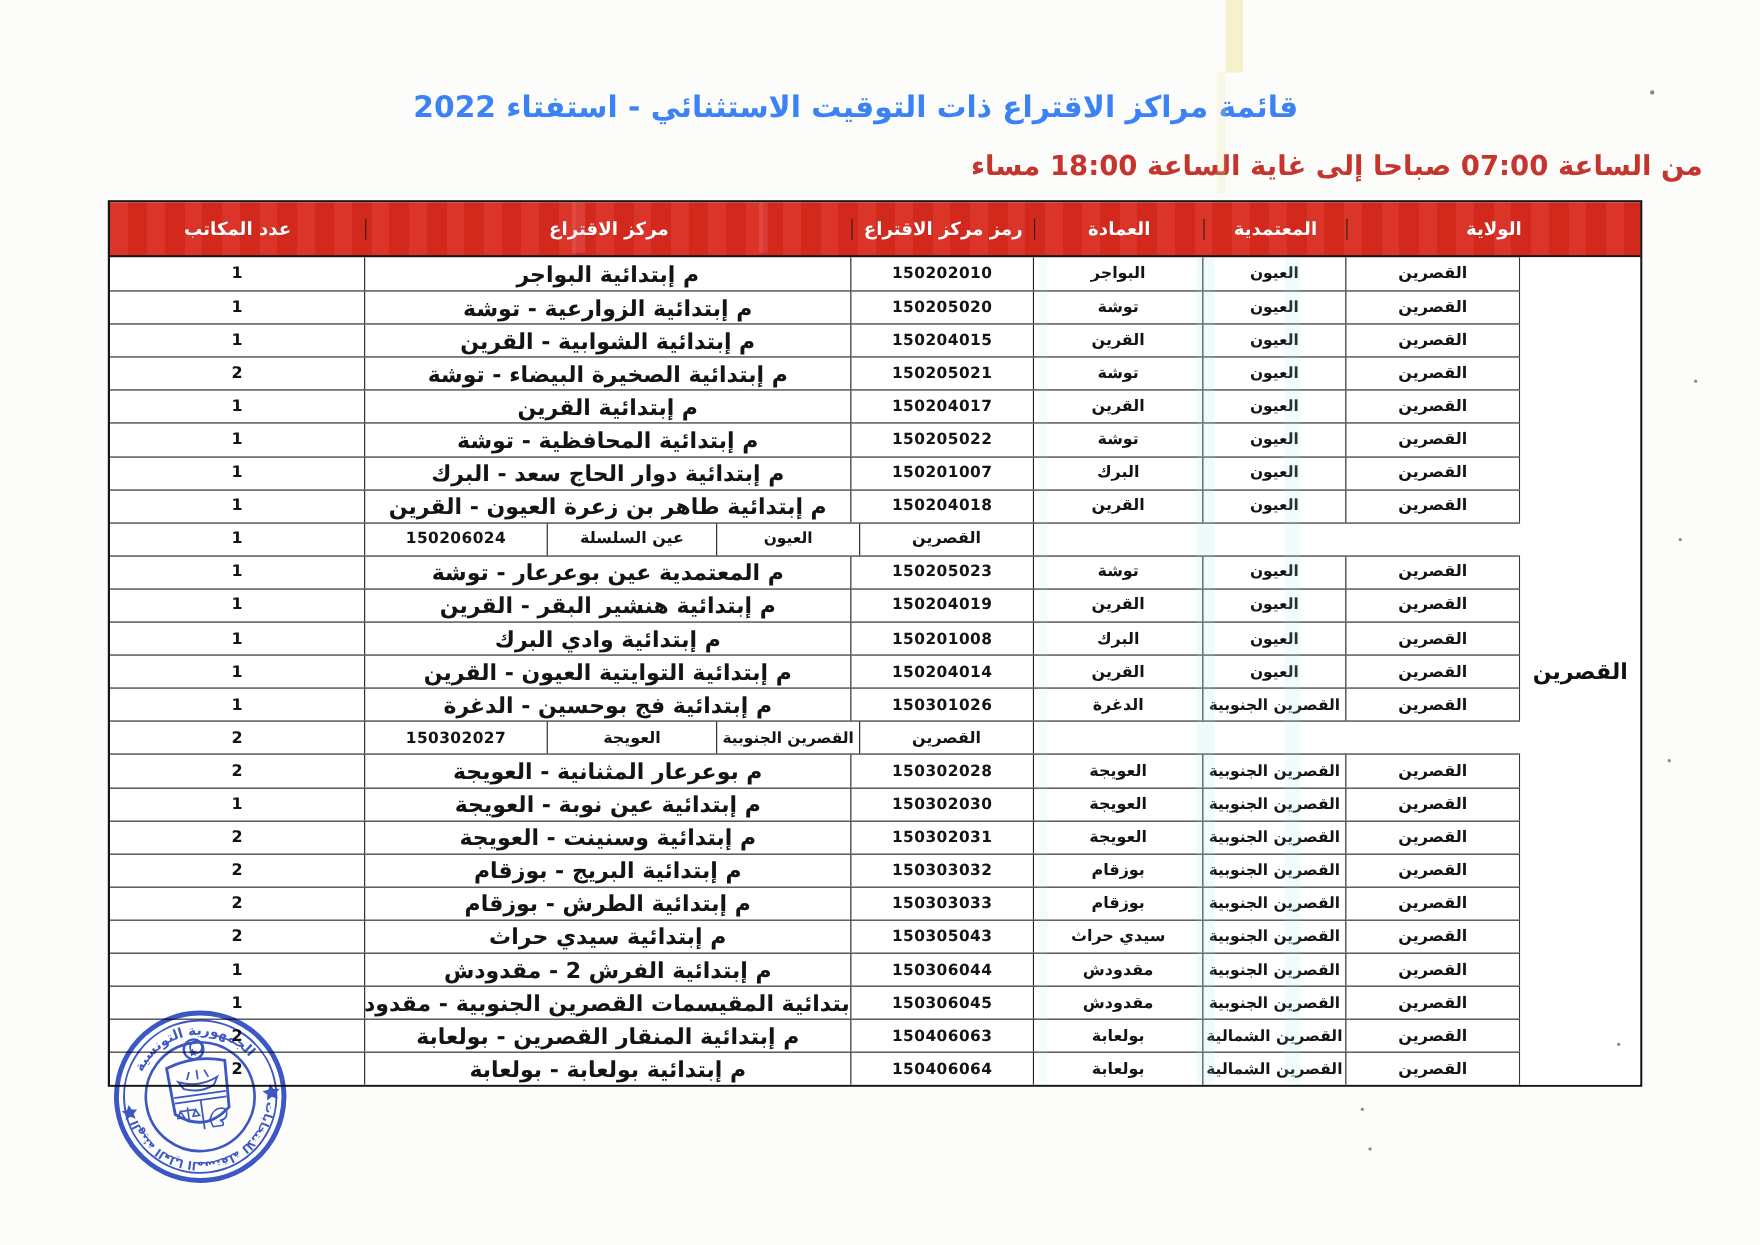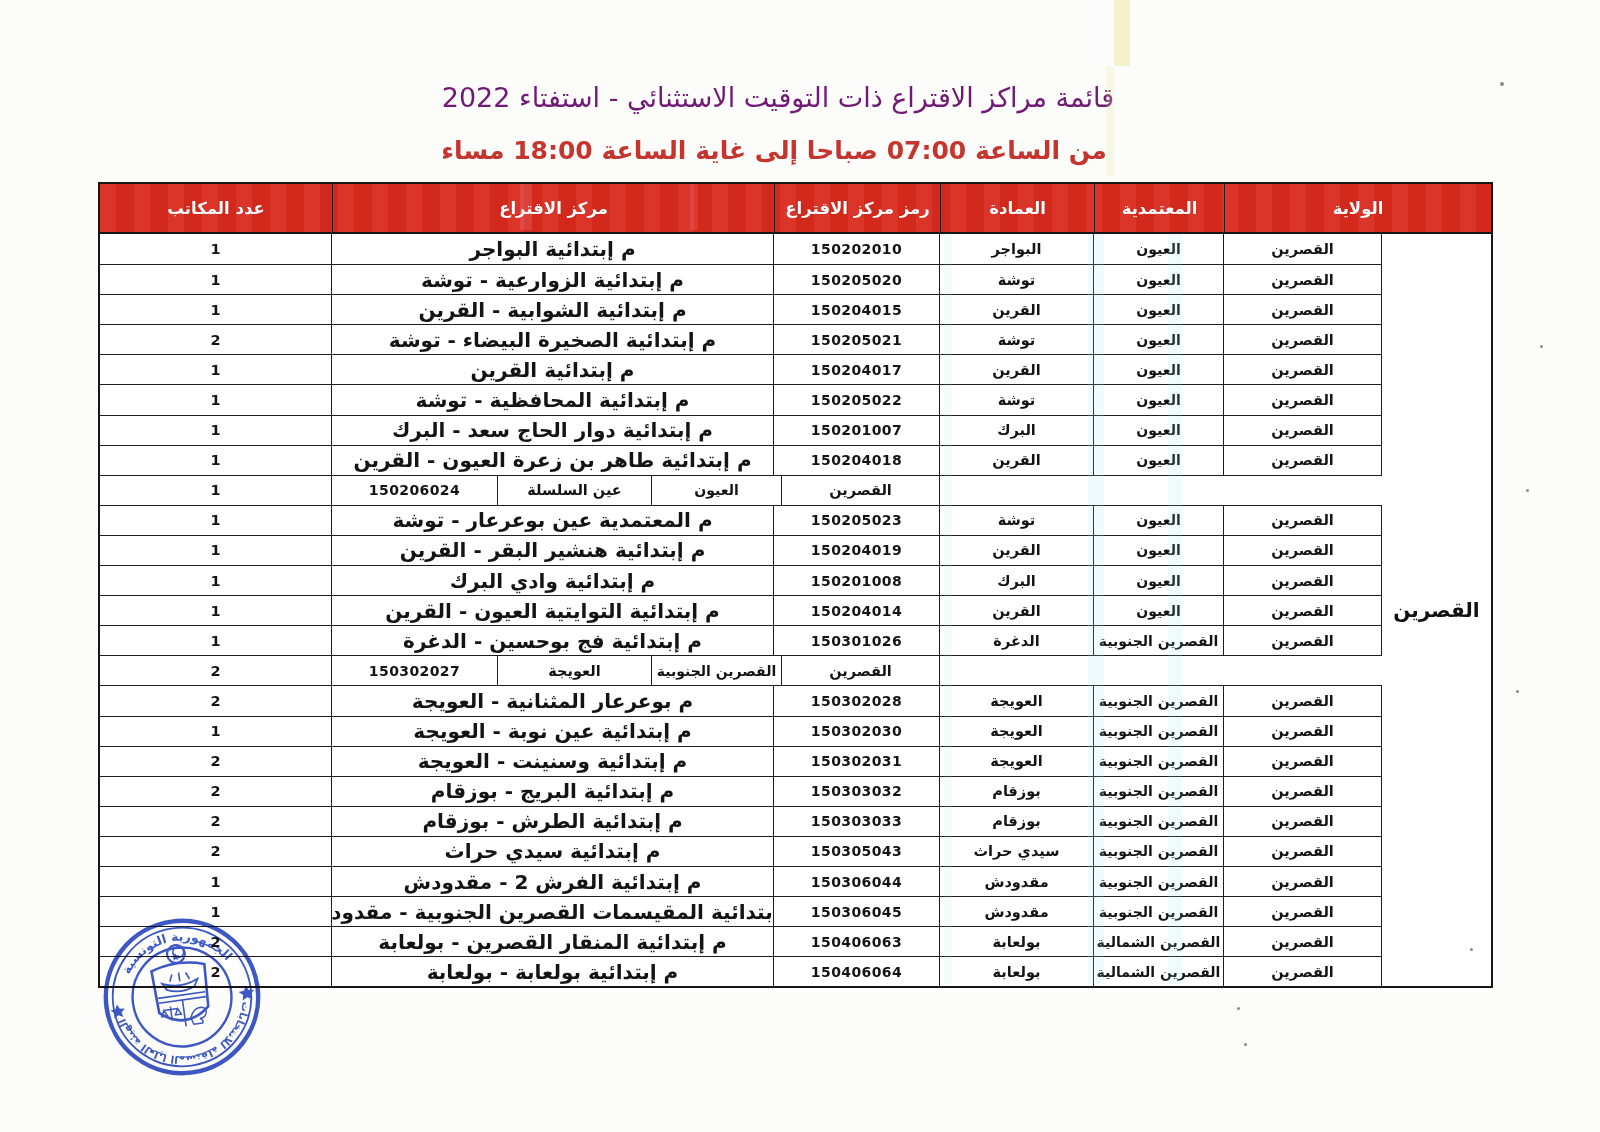--- a/index.html
+++ b/index.html
@@ -7,39 +7,39 @@
     width:1600px;height:1132px;overflow:hidden;position:relative;
     background:#fcfcfa;
     font-family:"DejaVu Sans", sans-serif;
     -webkit-font-smoothing:antialiased;
   }
   .page{position:absolute;inset:0;}
 
   
   .doc-title{
     position:absolute;top:82px;left:0;width:1556px;text-align:center;
-    color:#701a75;font-size:27px;font-weight:normal;direction:rtl;
+    color:#3b82f6;font-size:27px;font-weight:bold;direction:rtl;
     letter-spacing:.2px;
   }
   .doc-subtitle{
-    position:absolute;top:136px;left:0;width:1548px;text-align:center;
+    position:absolute;top:136px;left:0;width:1548px;
     color:#c5352e;font-size:25px;font-weight:bold;direction:rtl;
   }
 
   
   .tbl{
     position:absolute;left:98px;top:182px;width:1395px;
     border:2px solid #161616;box-sizing:border-box;background:#fff;
   }
   .thead{
     display:flex;height:50px;
     background:#d92a1e;
     background-image:repeating-linear-gradient(90deg,
       rgba(255,255,255,.05) 0 16px, rgba(120,0,0,.06) 16px 34px);
-    border-bottom:2px solid #161616;box-sizing:border-box;
+    border-bottom:2px solid #161616;box-sizing:border-box;align-items:center;
   }
   .th{
     box-sizing:border-box;display:flex;align-items:center;justify-content:center;
     color:#fff;font-size:16.5px;font-weight:bold;direction:rtl;
     text-shadow:0 0 1px rgba(120,0,0,.4);
   }
   .th + .th{border-left:1.8px solid #27201e;}
   
   .w-off{width:232px;} .w-cen{width:442px;} .w-code{width:166px;}
   .w-omda{width:154px;} .w-del{width:130px;} .w-sub{width:158px;} .w-state{width:109px;flex:1;}

